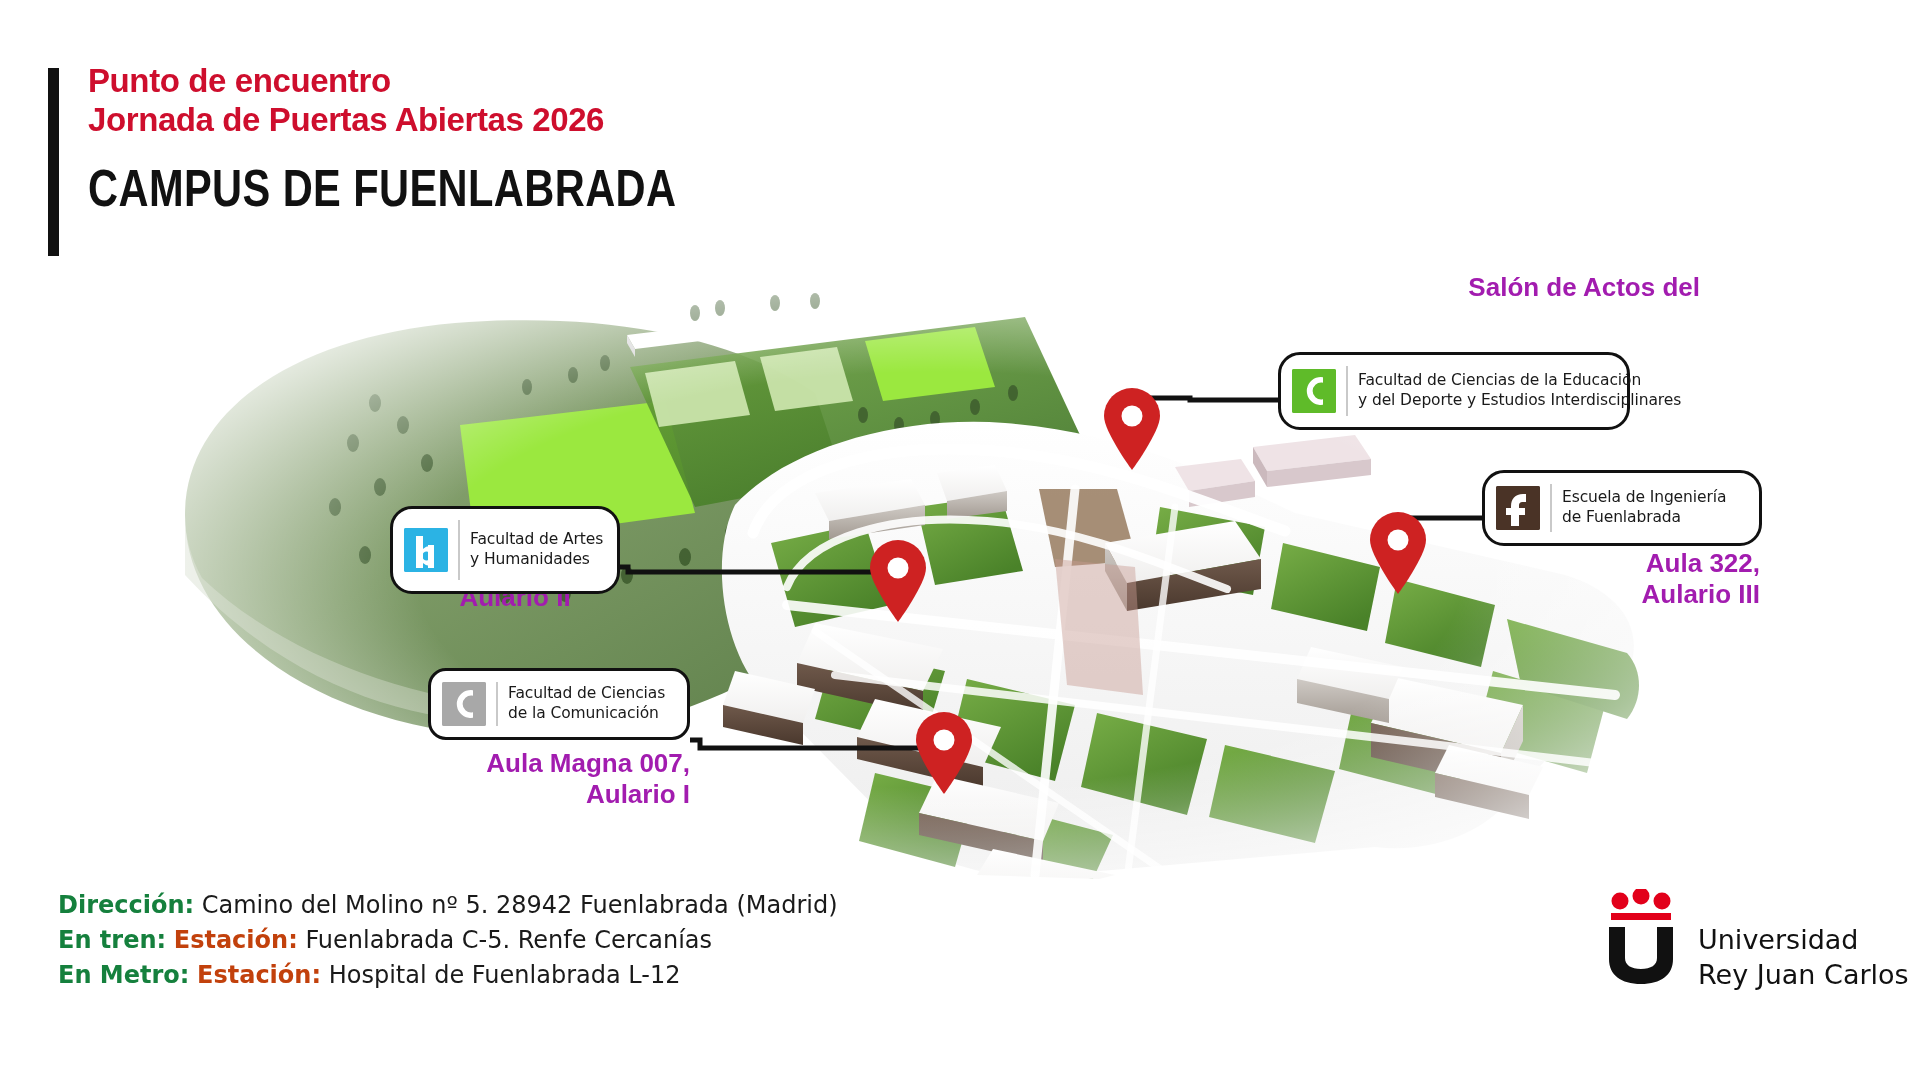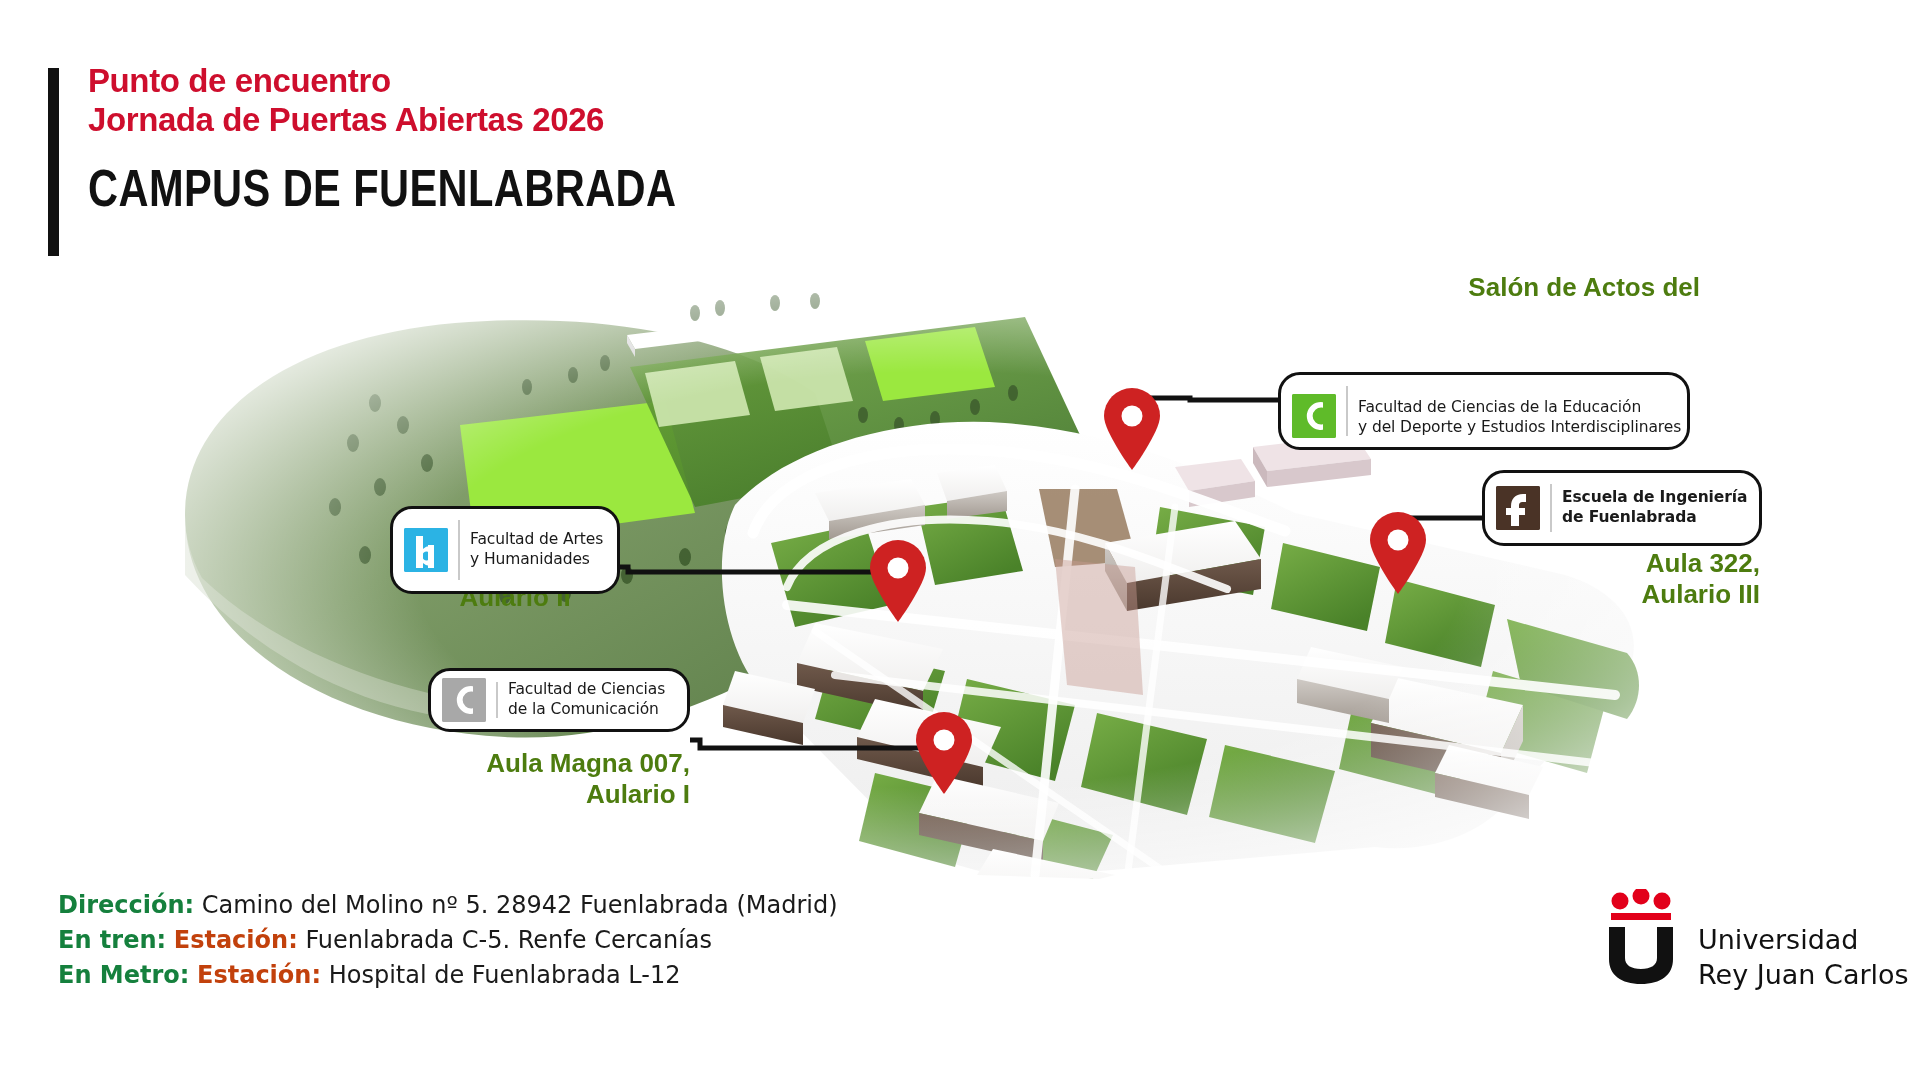--- a/index.html
+++ b/index.html
@@ -78,21 +78,21 @@
     position:relative;overflow:hidden;
   }
   .glyph.green{background:#5FBB29;}
   .glyph.brown{background:#4A3326;}
   .glyph.grey{background:#A8A8A8;}
   .glyph.cyan{background:#2BB3E4;}
 
   
   .place{
     position:absolute;
-    color:#4d7c0f;
+    color:#a21caf;
     font-weight:bold;
     font-size:26px;
     line-height:1.18;
     z-index:28;
     white-space:nowrap;
   }
   .place span{display:block;}
   .place.right{text-align:right;}
   .place.center{text-align:center;}
 
@@ -378,38 +378,38 @@
 
   <div class="place center" style="left:370px;top:582px;width:290px;">
     <span>Aulario II</span>
   </div>
 
   <div class="place right" style="left:370px;top:748px;width:320px;">
     <span>Aula Magna 007,</span>
     <span>Aulario I</span>
   </div>
 
-  <div class="badge" style="left:1278px;top:372px;width:412px;height:78px;align-items:flex-end;">
+  <div class="badge" style="left:1278px;top:352px;width:352px;height:78px;">
     <div class="mark">
       <div class="glyph green">
         <svg width="44" height="44" viewBox="0 0 44 44">
           <rect x="0" y="0" width="44" height="44" fill="#5FBB29"></rect>
           <path d="M36,10 A14,14 0 1 0 36,34 L36,27 A8.5,8.5 0 1 1 36,17 Z" fill="#ffffff"></path>
           <rect x="31" y="8" width="6" height="28" fill="#5FBB29"></rect>
         </svg>
       </div>
     </div>
     <div class="sep"></div>
     <div class="lbl">
       <span>Facultad de Ciencias de la Educación</span>
       <span>y del Deporte y Estudios Interdisciplinares</span>
     </div>
   </div>
 
-  <div class="badge" style="left:1482px;top:470px;width:280px;height:76px;font-weight:bold;">
+  <div class="badge" style="left:1482px;top:470px;width:280px;height:76px;">
     <div class="mark">
       <div class="glyph brown">
         <svg width="44" height="44" viewBox="0 0 44 44">
           <rect x="0" y="0" width="44" height="44" fill="#4A3326"></rect>
           <path d="M27,8 C19,8 15,13 15,20 L15,22 L10,22 L10,29 L15,29 L15,40 L23,40 L23,29 L29,29 L29,22 L23,22 L23,20 C23,17 24,16 27,16 L30,16 L30,8 Z" fill="#ffffff"></path>
           <rect x="30" y="6" width="6" height="32" fill="#4A3326"></rect>
         </svg>
       </div>
     </div>
     <div class="sep"></div>
@@ -431,21 +431,21 @@
         </svg>
       </div>
     </div>
     <div class="sep"></div>
     <div class="lbl">
       <span>Facultad de Artes</span>
       <span>y Humanidades</span>
     </div>
   </div>
 
-  <div class="badge" style="left:428px;top:668px;width:262px;height:64px;">
+  <div class="badge" style="left:428px;top:668px;width:262px;height:72px;border-radius:18px;">
     <div class="mark">
       <div class="glyph grey">
         <svg width="44" height="44" viewBox="0 0 44 44">
           <rect x="0" y="0" width="44" height="44" fill="#A8A8A8"></rect>
           <path d="M36,10 A14,14 0 1 0 36,34 L36,27 A8.5,8.5 0 1 1 36,17 Z" fill="#ffffff"></path>
           <rect x="31" y="8" width="6" height="28" fill="#A8A8A8"></rect>
         </svg>
       </div>
     </div>
     <div class="sep"></div>

